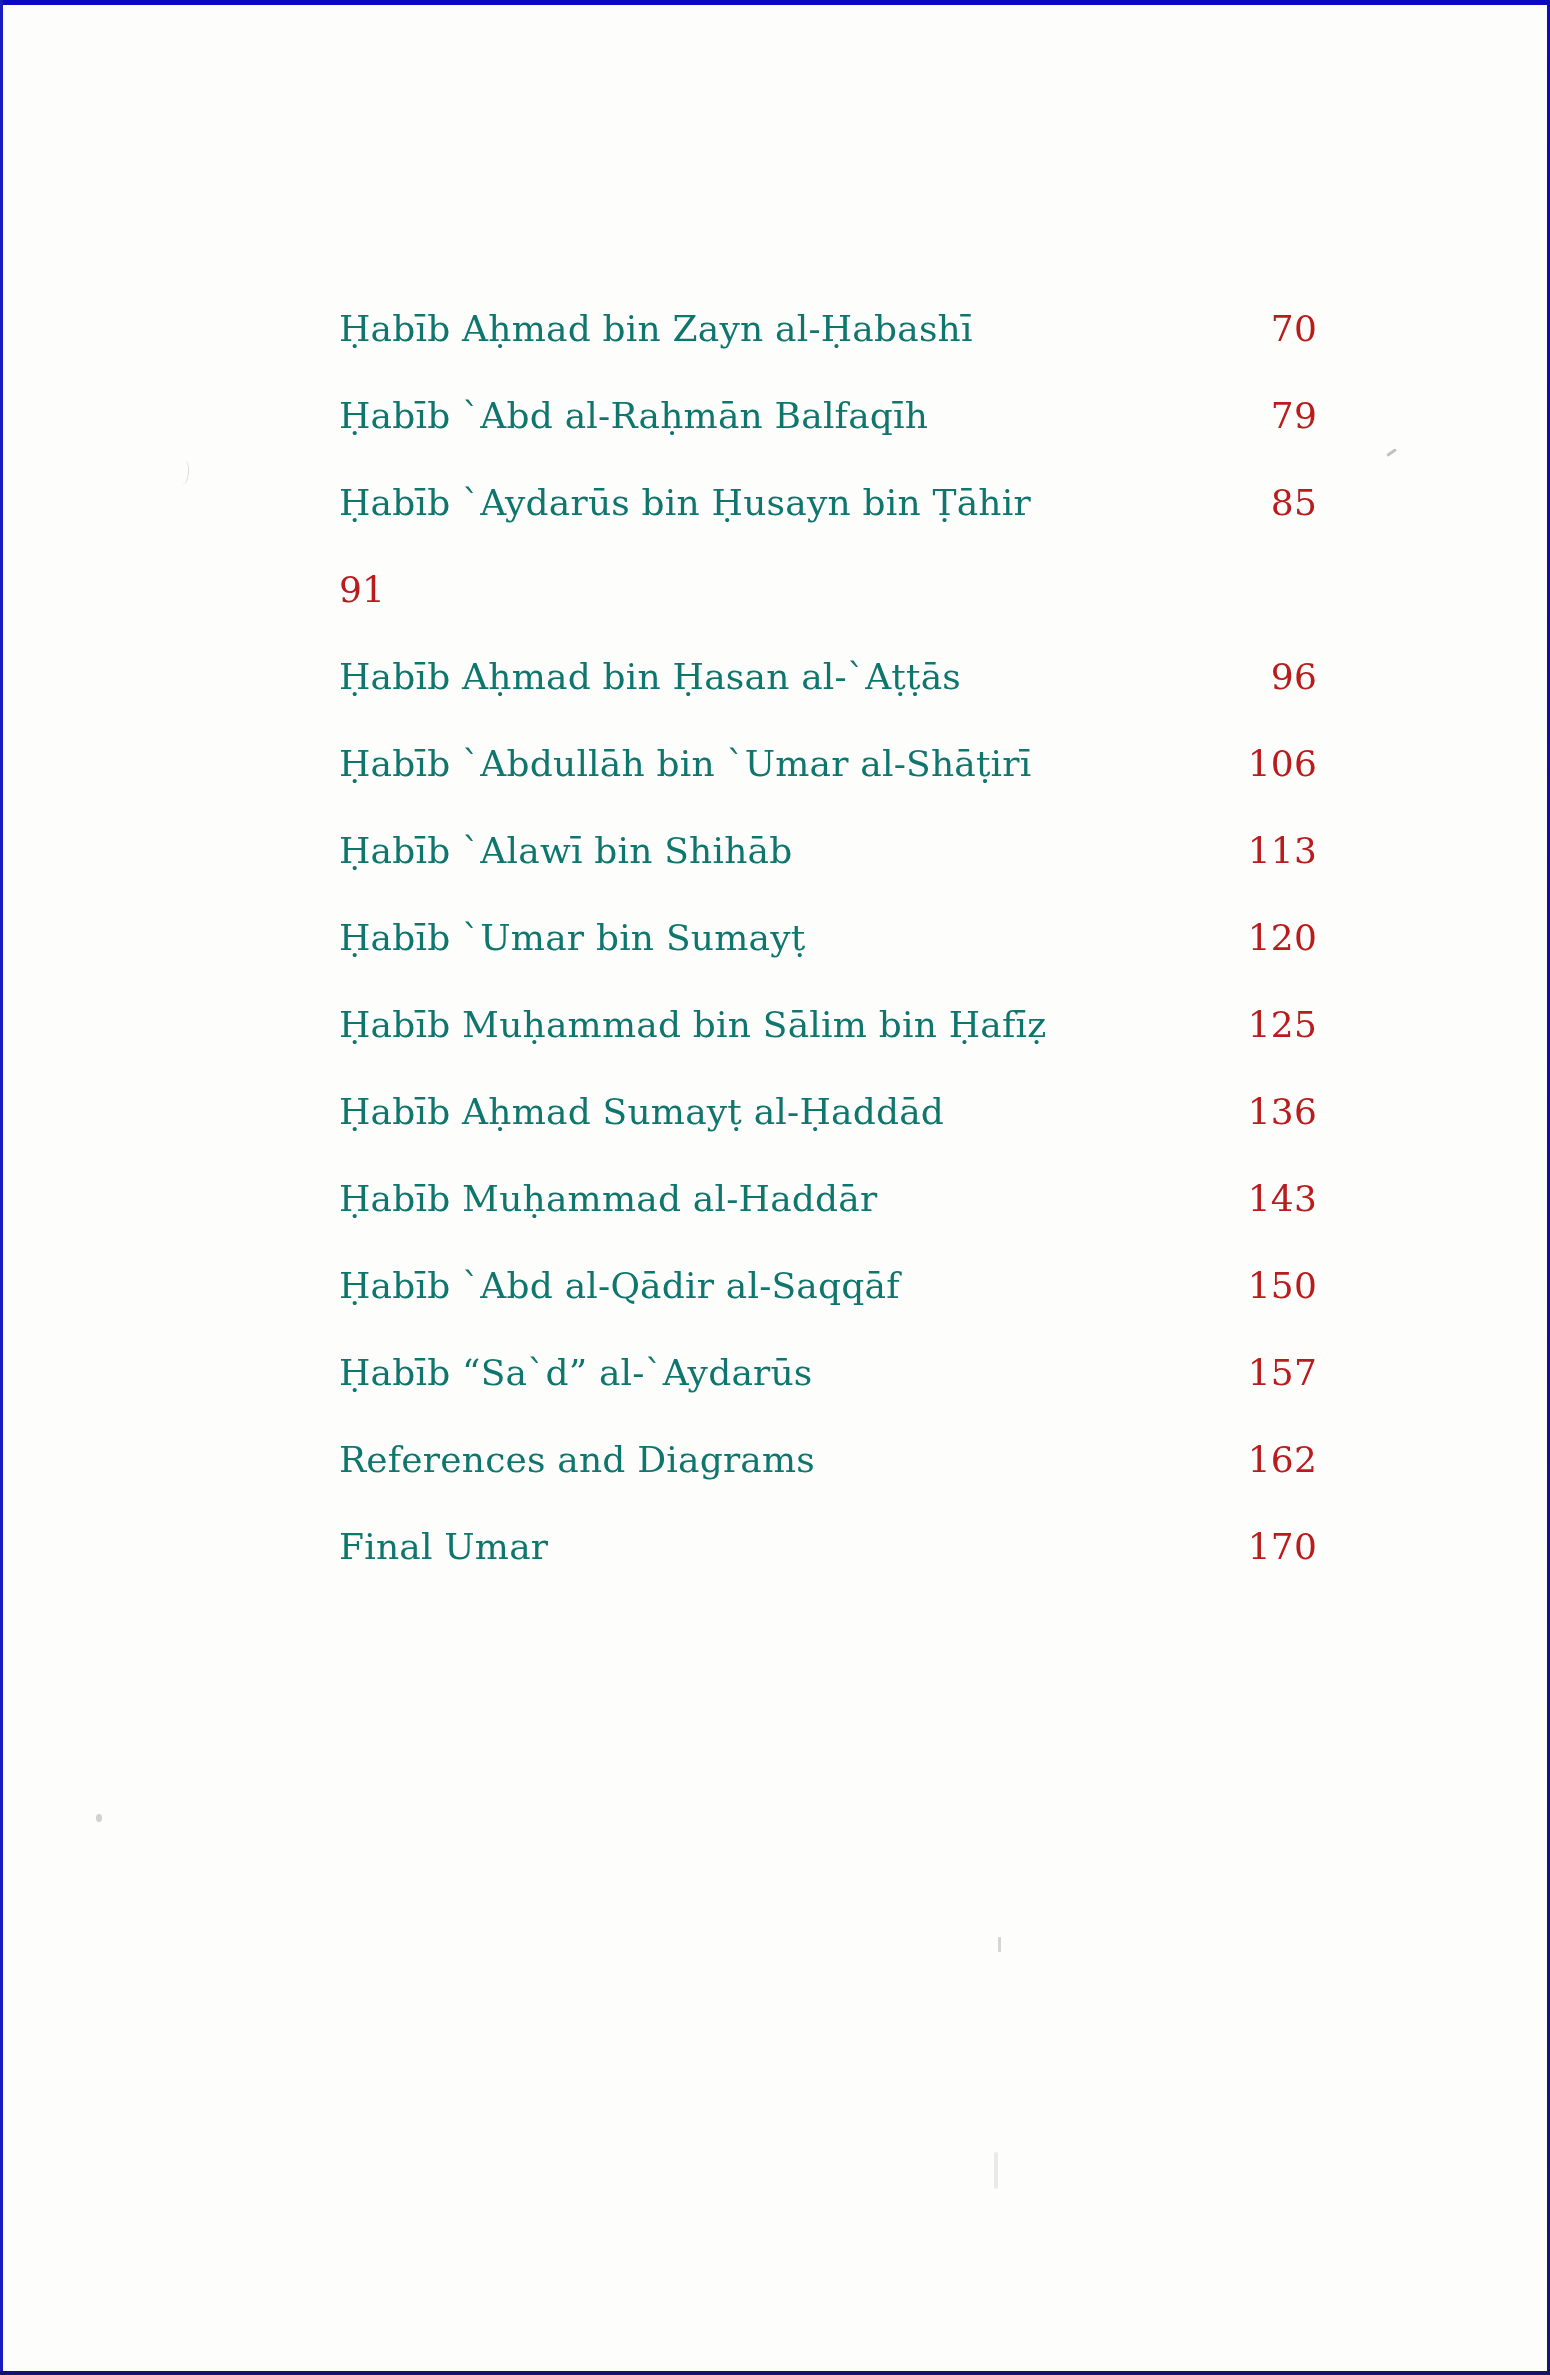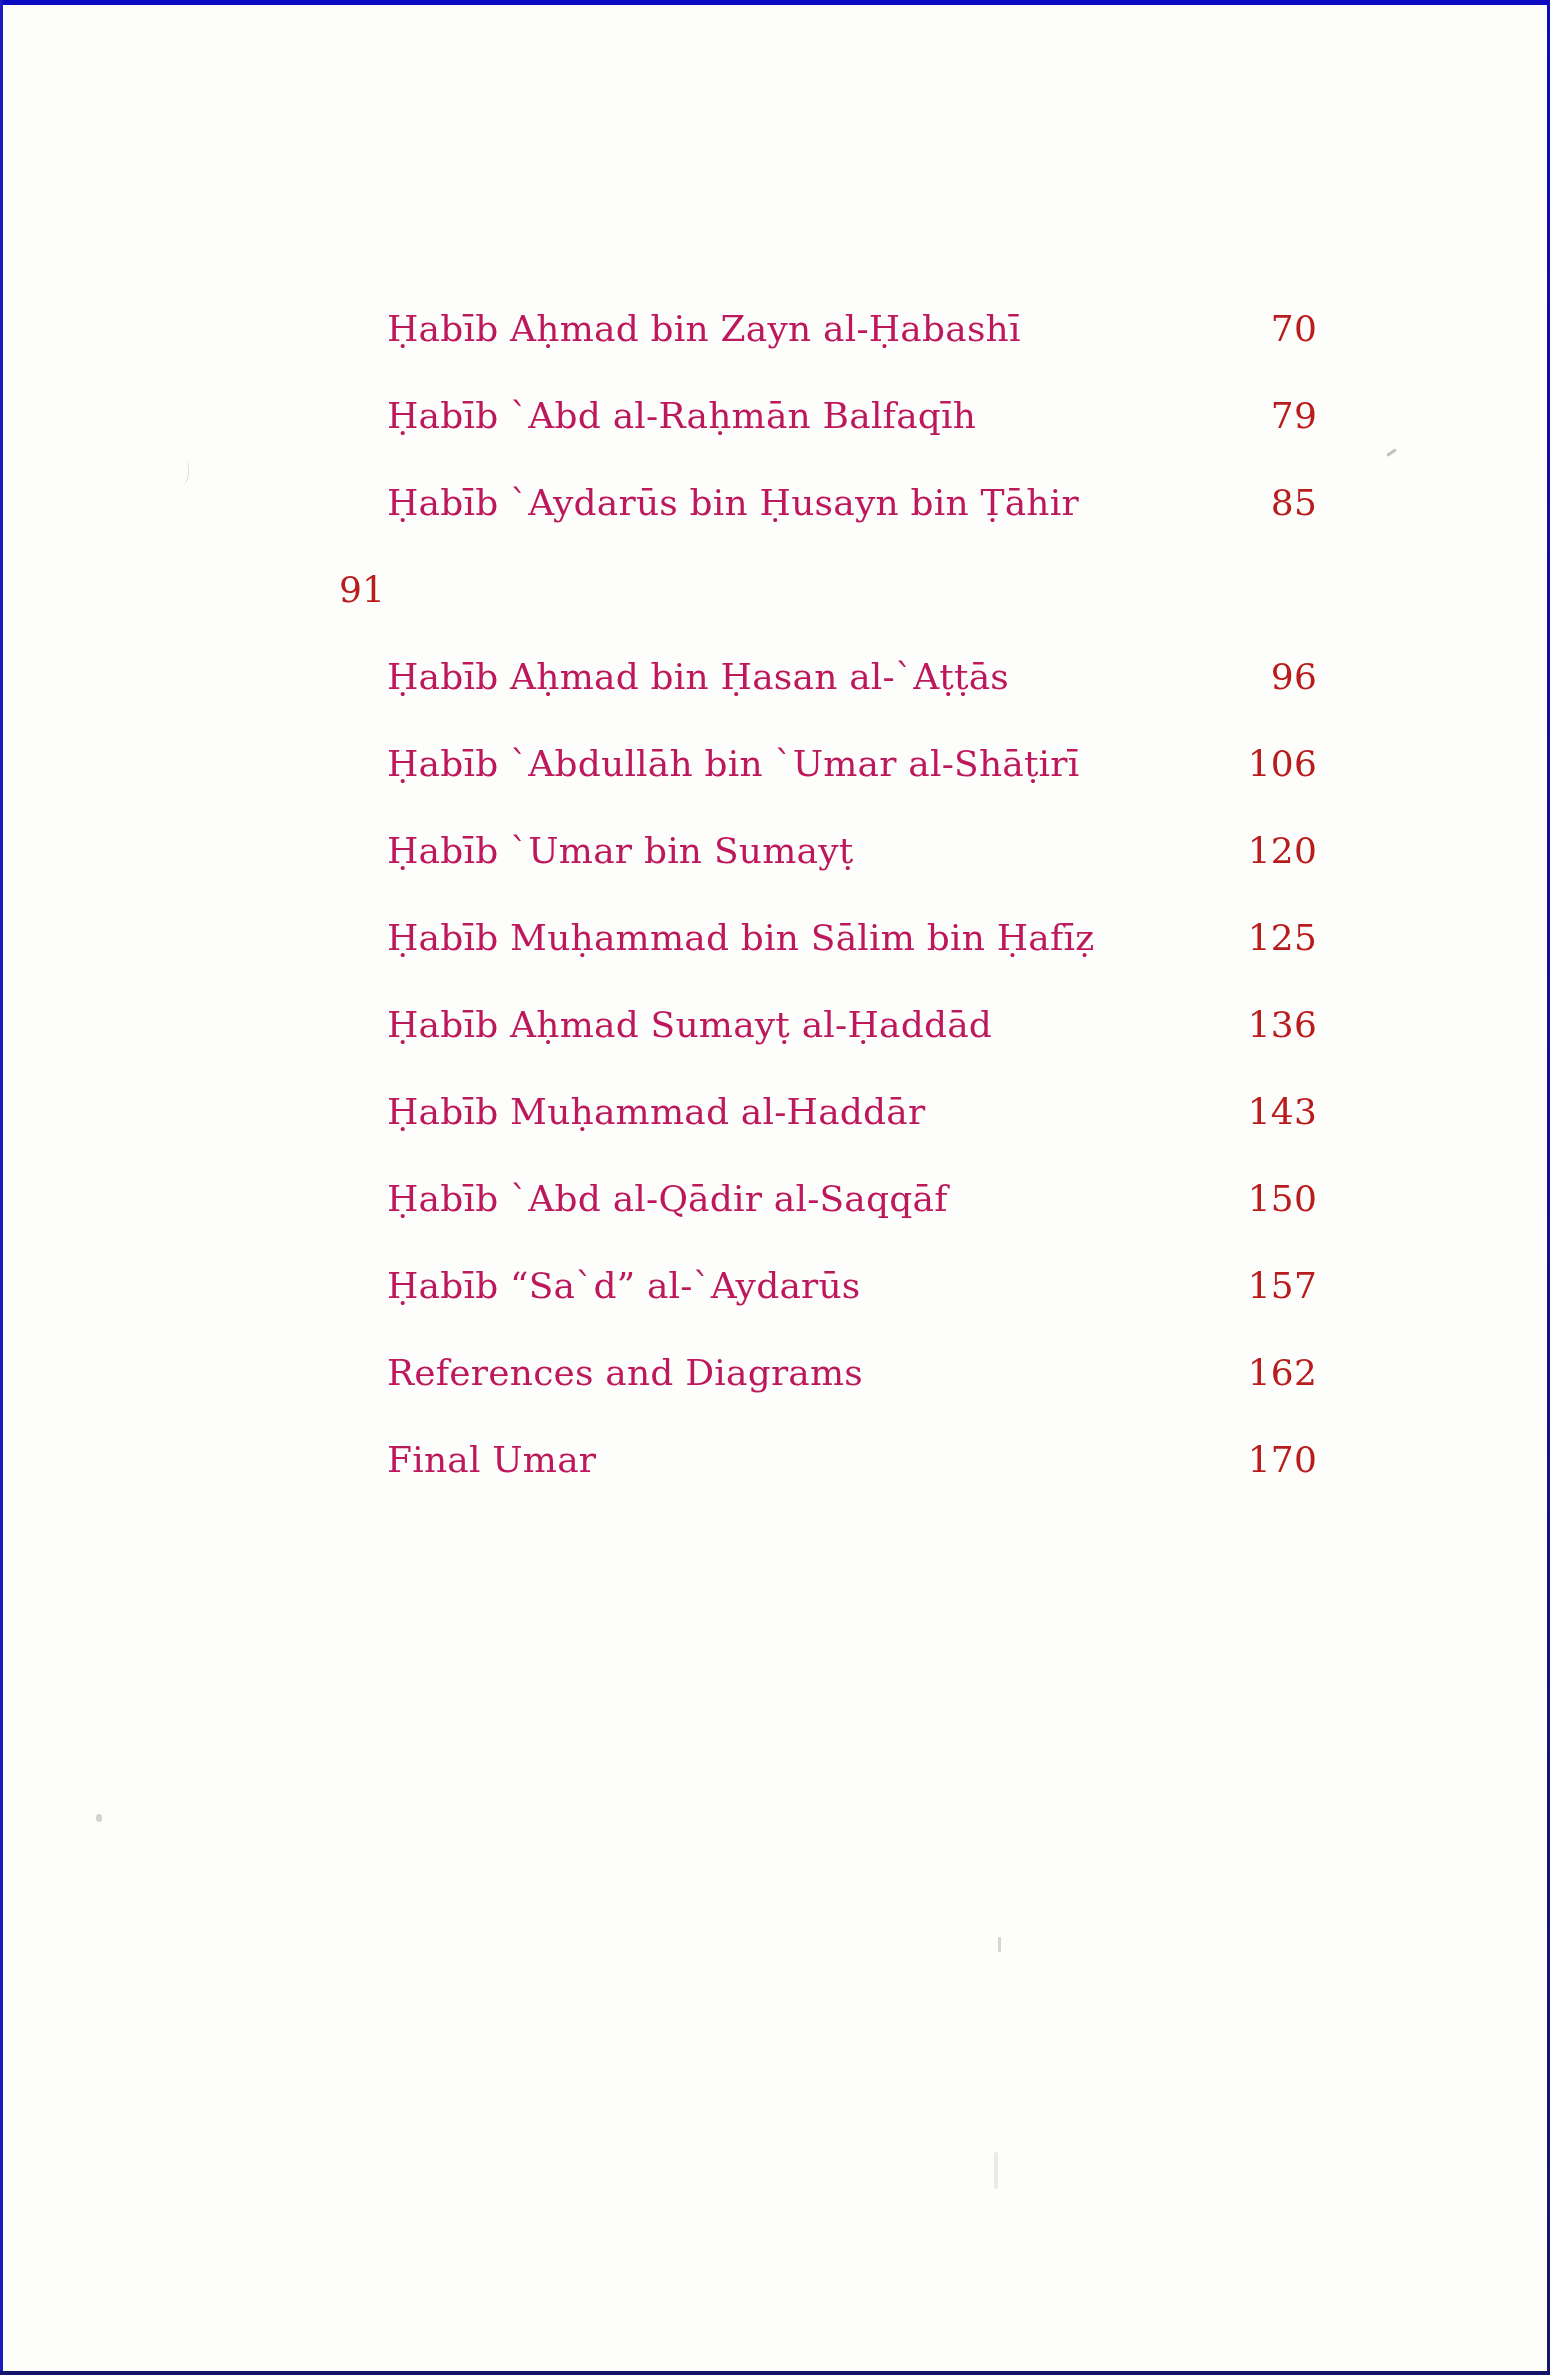--- a/index.html
+++ b/index.html
@@ -34,22 +34,21 @@
   .toc-row {
     display: flex;
     justify-content: space-between;
     align-items: center;
     height: 87px;
     font-size: 36px;
     letter-spacing: 0.2px;
   }
   .toc-title {
     white-space: nowrap;
-    color: #be185d;
-    margin-left: 48px;
+    color: #0f766e;
   }
   .toc-page {
     white-space: nowrap;
     color: #b91c1c;
   }
 
   
   .artifact { position: absolute; pointer-events: none; }
   .artifact-paren {
     left: 179px; top: 461px; width: 9.3px; height: 24px;
@@ -107,20 +106,24 @@
     <div class="toc-row">
       <span class="toc-title">Ḥabīb Aḥmad bin Ḥasan al-`Aṭṭās</span>
       <span class="toc-page">96</span>
     </div>
 
     <div class="toc-row">
       <span class="toc-title">Ḥabīb `Abdullāh bin `Umar al-Shāṭirī</span>
       <span class="toc-page">106</span>
     </div>
 
+    <div class="toc-row">
+      <span class="toc-title">Ḥabīb `Alawī bin Shihāb</span>
+      <span class="toc-page">113</span>
+    </div>
 
     <div class="toc-row">
       <span class="toc-title">Ḥabīb `Umar bin Sumayṭ</span>
       <span class="toc-page">120</span>
     </div>
 
     <div class="toc-row">
       <span class="toc-title">Ḥabīb Muḥammad bin Sālim bin Ḥafīẓ</span>
       <span class="toc-page">125</span>
     </div>

